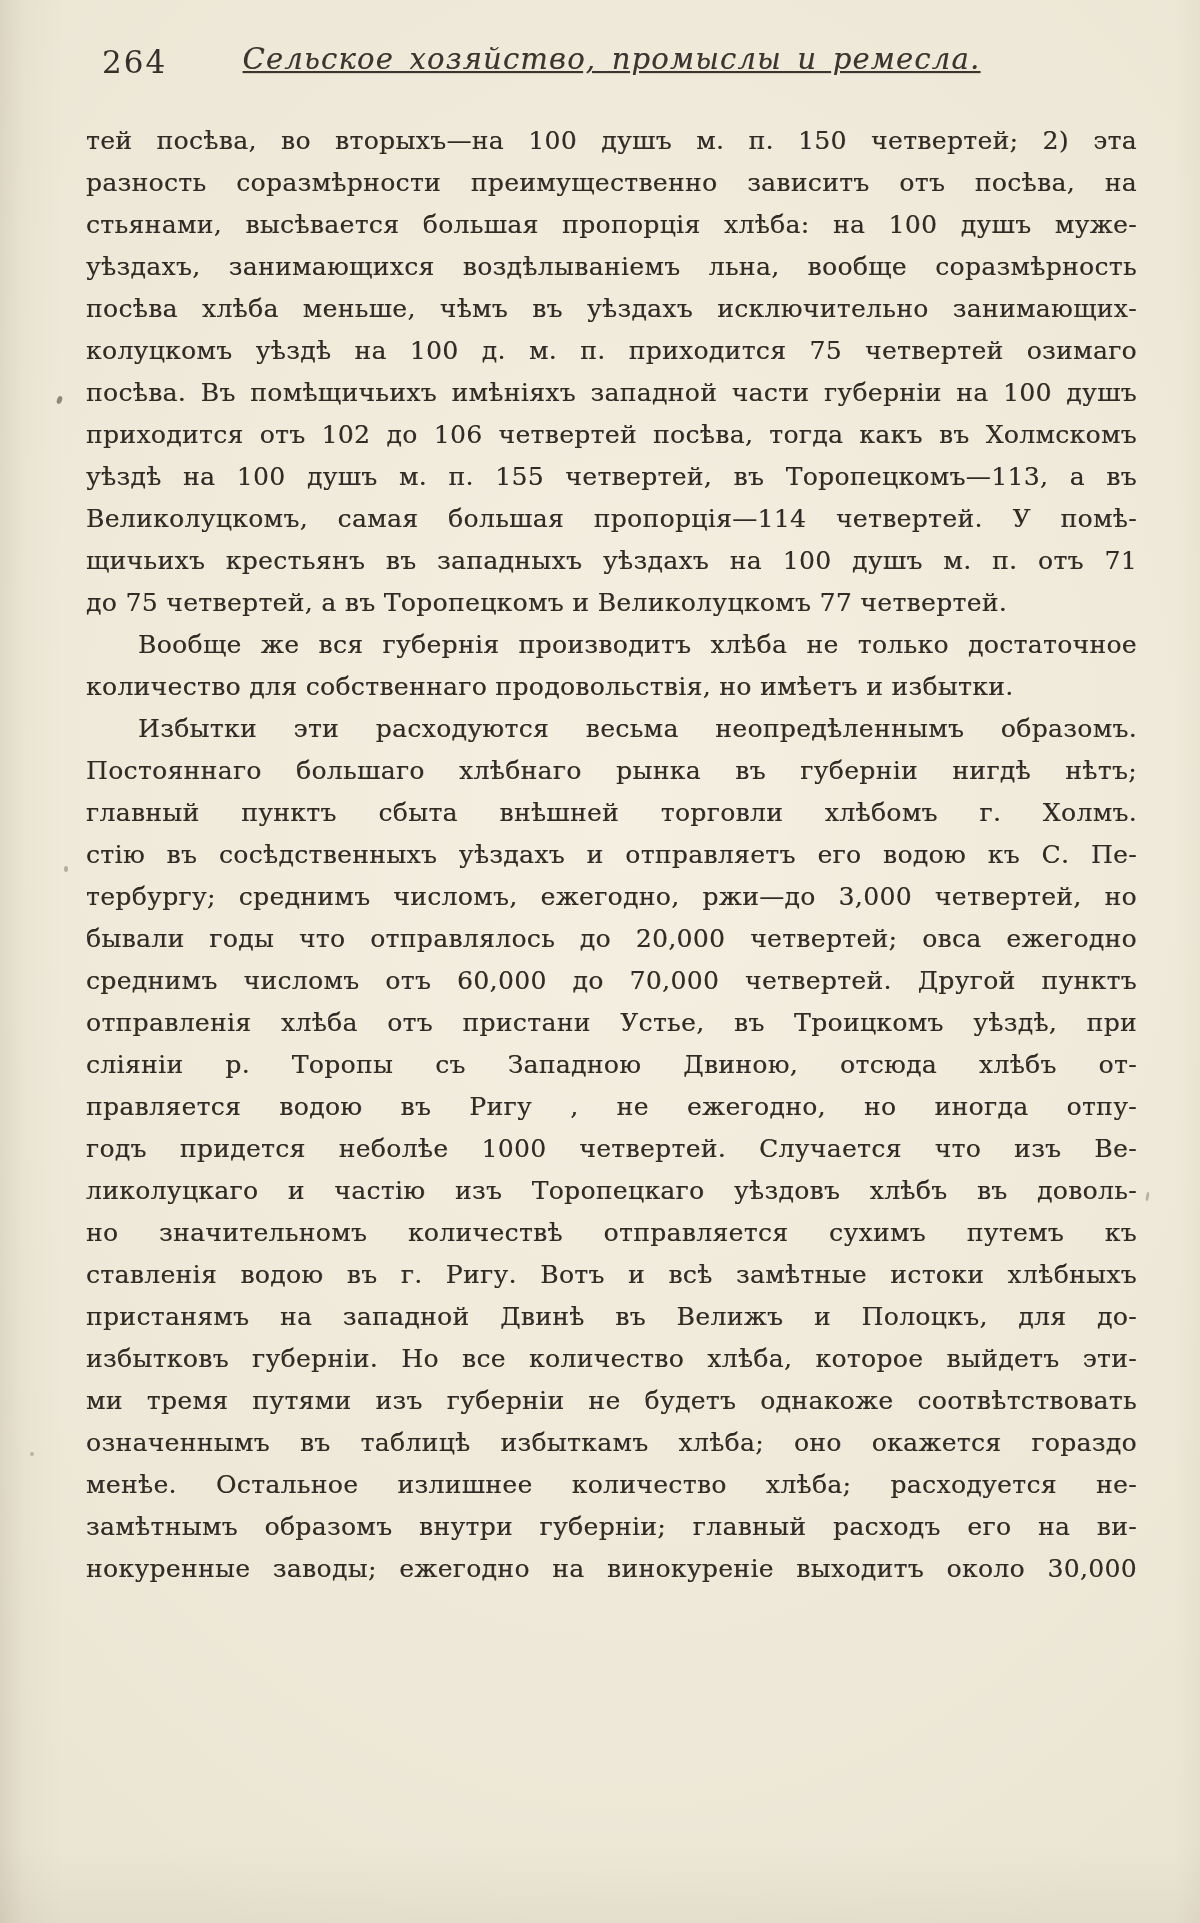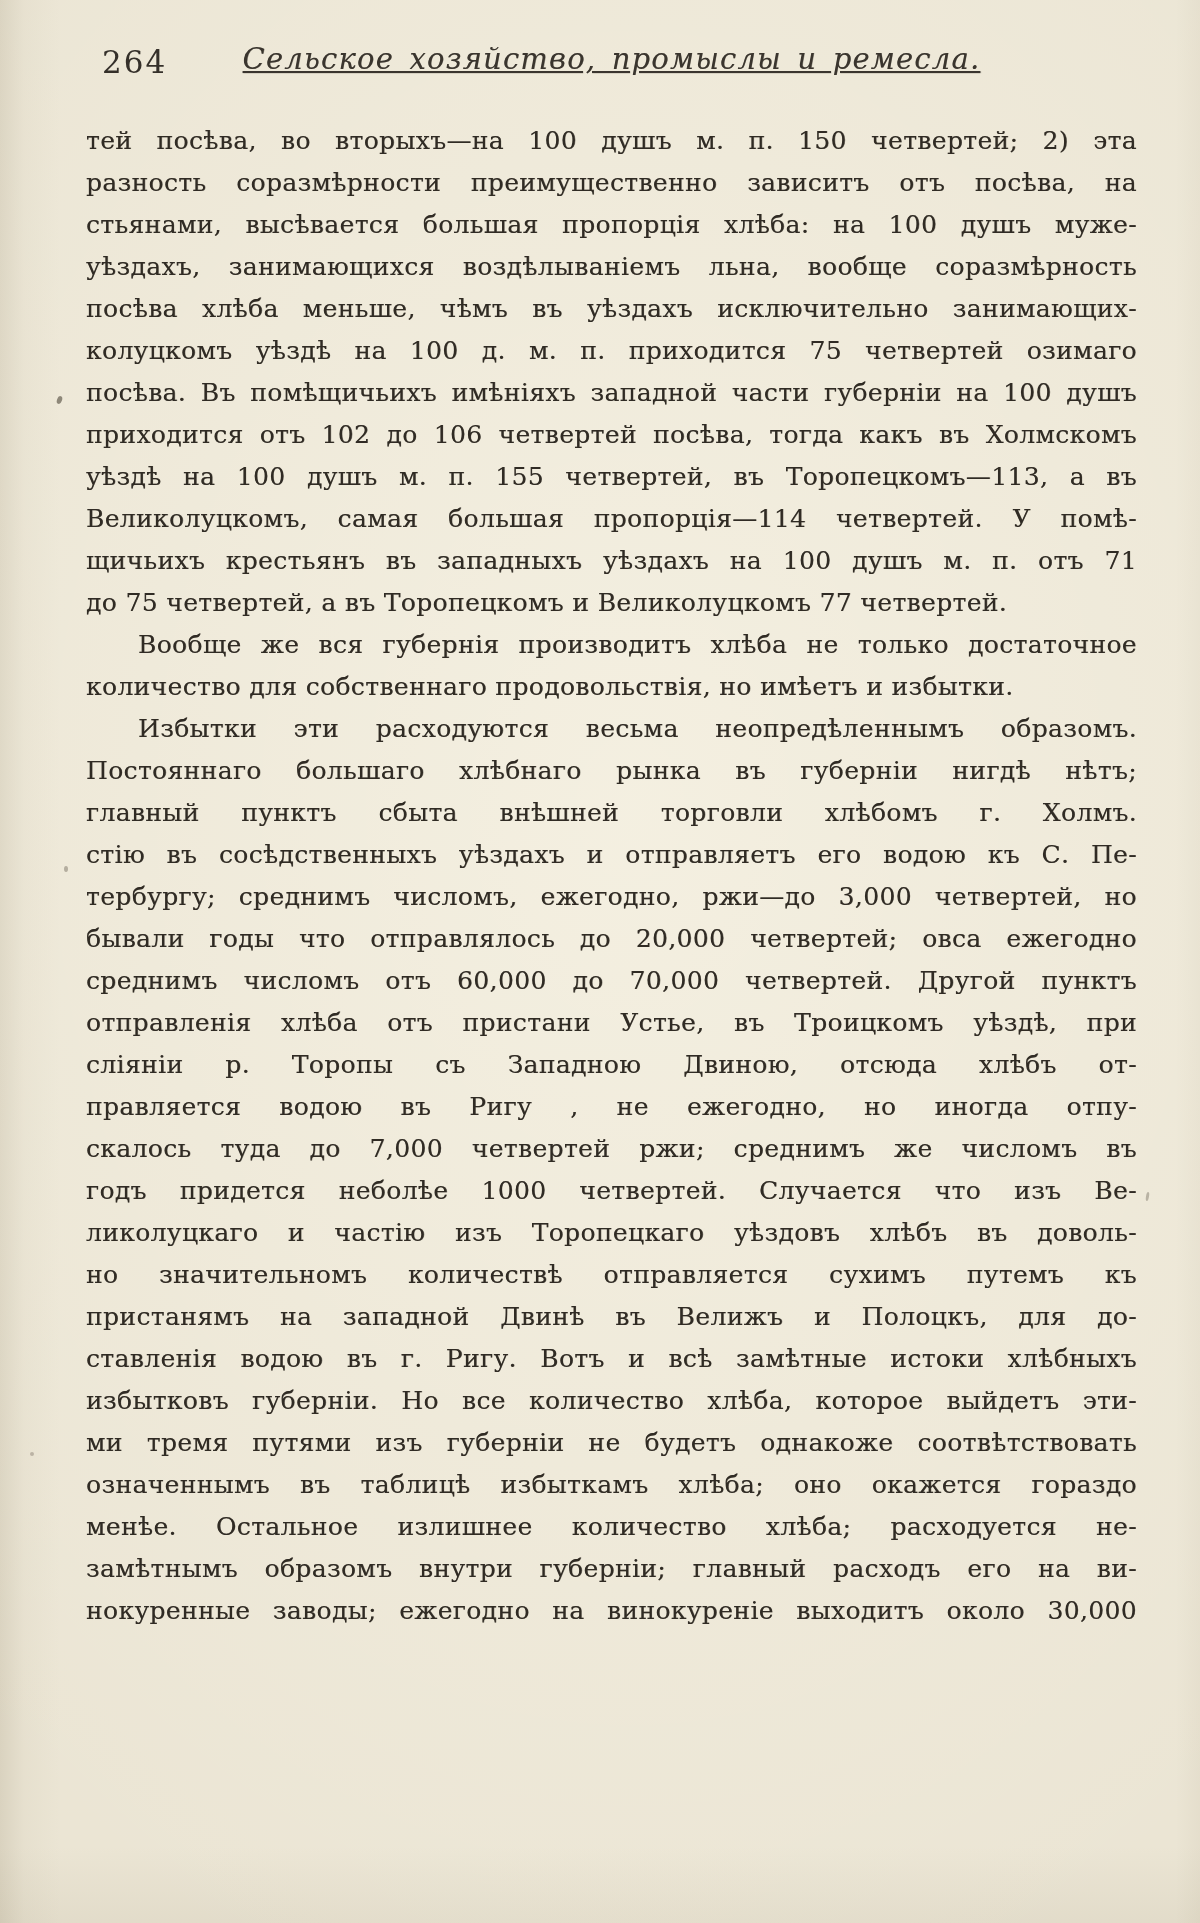--- a/index.html
+++ b/index.html
@@ -110,26 +110,25 @@
       <div class="line indent">Избытки эти расходуются весьма неопредѣленнымъ образомъ.</div>
       <div class="line">Постояннаго большаго хлѣбнаго рынка въ губерніи нигдѣ нѣтъ;</div>
       <div class="line">главный пунктъ сбыта внѣшней торговли хлѣбомъ г. Холмъ.</div>
       <div class="line">стію въ сосѣдственныхъ уѣздахъ и отправляетъ его водою къ С. Пе-</div>
       <div class="line">тербургу; среднимъ числомъ, ежегодно, ржи—до 3,000 четвертей, но</div>
       <div class="line">бывали годы что отправлялось до 20,000 четвертей; овса ежегодно</div>
       <div class="line">среднимъ числомъ отъ 60,000 до 70,000 четвертей. Другой пунктъ</div>
       <div class="line">отправленія хлѣба отъ пристани Устье, въ Троицкомъ уѣздѣ, при</div>
       <div class="line">сліяніи р. Торопы съ Западною Двиною, отсюда хлѣбъ от-</div>
       <div class="line">правляется водою въ Ригу , не ежегодно, но иногда отпу-</div>
-      <div class="line">скалось туда до 7,000 четвертей ржи; среднимъ же числомъ въ</div>
       <div class="line">годъ придется неболѣе 1000 четвертей. Случается что изъ Ве-</div>
       <div class="line">ликолуцкаго и частію изъ Торопецкаго уѣздовъ хлѣбъ въ доволь-</div>
       <div class="line">но значительномъ количествѣ отправляется сухимъ путемъ къ</div>
+      <div class="line">ставленія водою въ г. Ригу. Вотъ и всѣ замѣтные истоки хлѣбныхъ</div>
       <div class="line">пристанямъ на западной Двинѣ въ Велижъ и Полоцкъ, для до-</div>
-      <div class="line">ставленія водою въ г. Ригу. Вотъ и всѣ замѣтные истоки хлѣбныхъ</div>
       <div class="line">избытковъ губерніи. Но все количество хлѣба, которое выйдетъ эти-</div>
       <div class="line">ми тремя путями изъ губерніи не будетъ однакоже соотвѣтствовать</div>
       <div class="line">означеннымъ въ таблицѣ избыткамъ хлѣба; оно окажется гораздо</div>
       <div class="line">менѣе. Остальное излишнее количество хлѣба; расходуется не-</div>
       <div class="line">замѣтнымъ образомъ внутри губерніи; главный расходъ его на ви-</div>
       <div class="line">нокуренные заводы; ежегодно на винокуреніе выходитъ около 30,000</div>
     </div>
 
   <span class="speck s1"></span>
   <span class="speck s2"></span>

